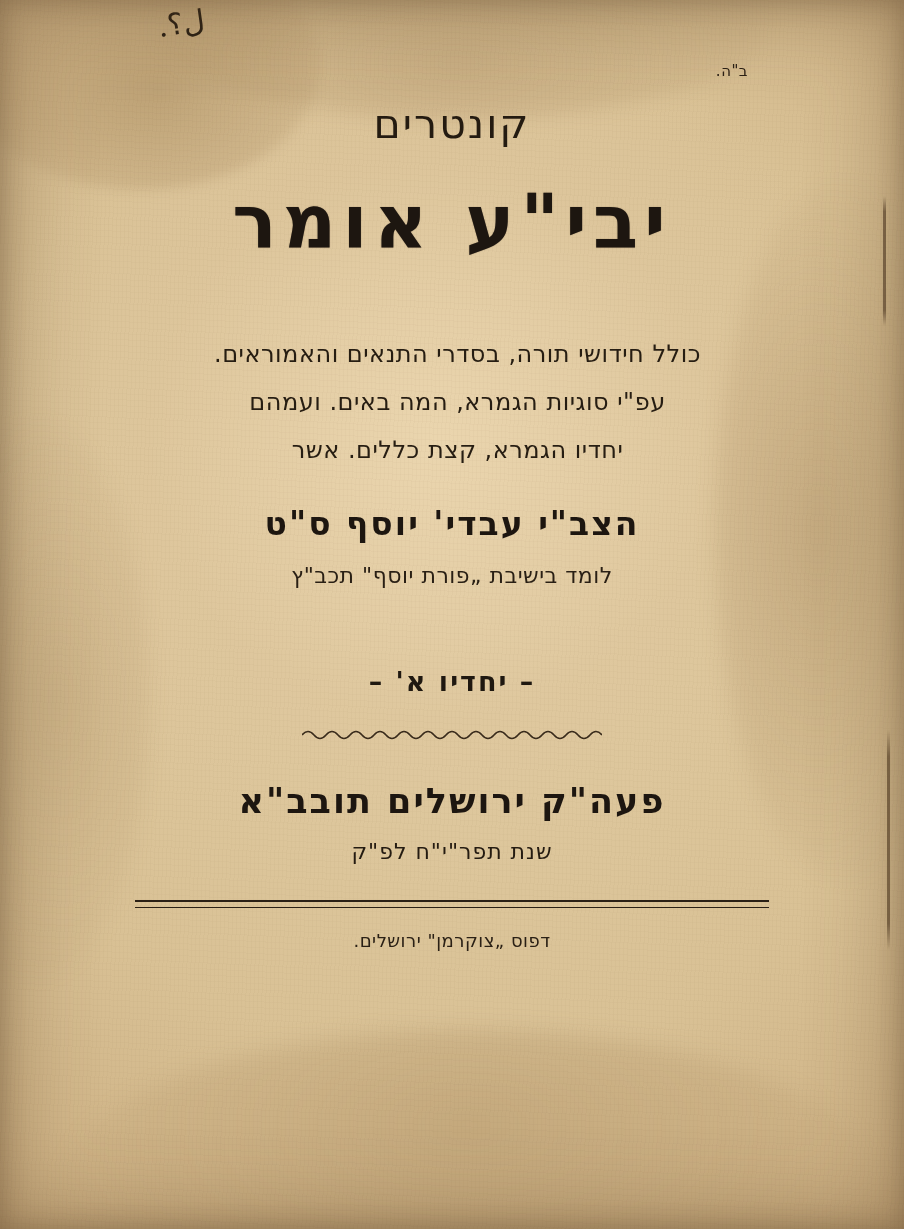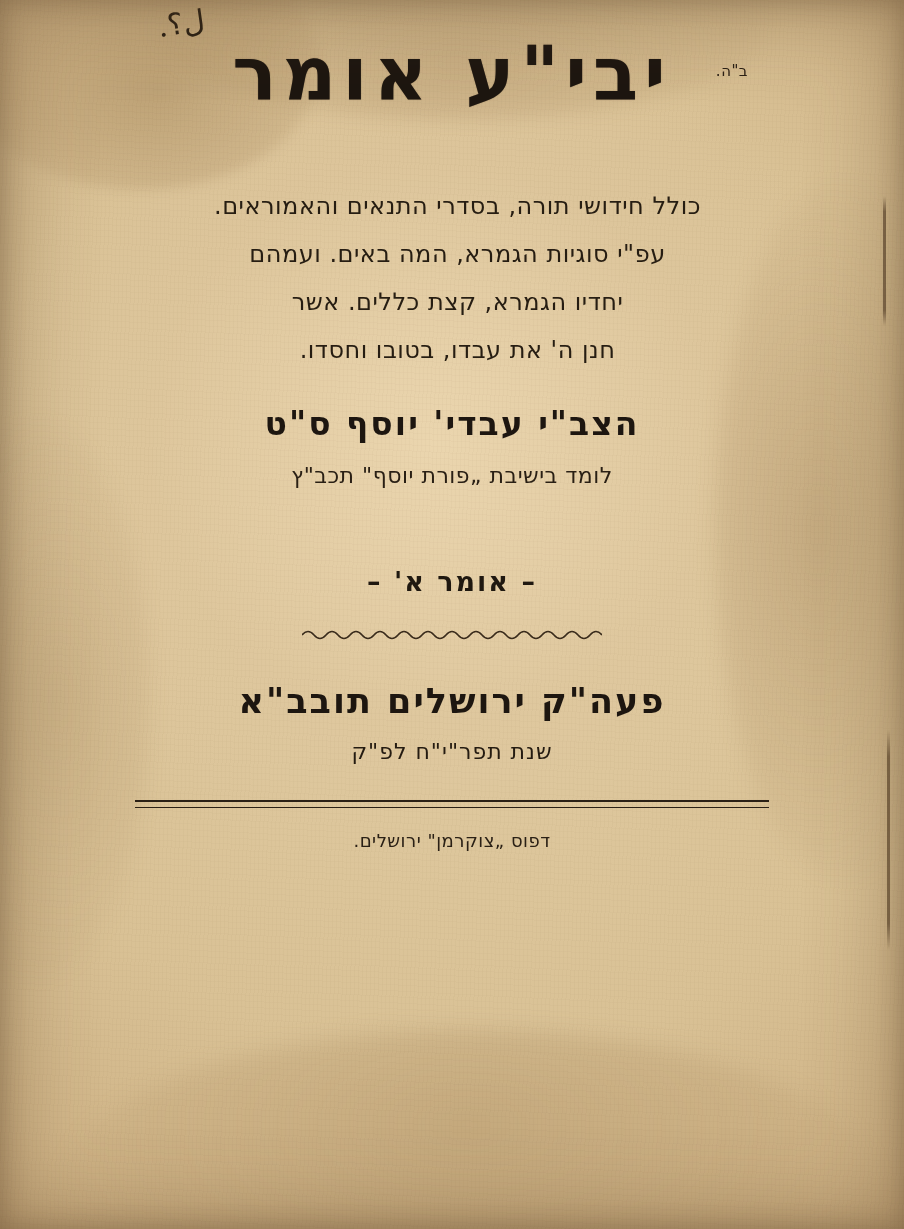--- a/index.html
+++ b/index.html
@@ -208,34 +208,34 @@
   <div class="crease crease-b"></div>
 
   <div class="content">
 
     <div class="scribble">ل؟.</div>
 
     <div class="bh">ב"ה.</div>
 
     <div class="center-col">
 
+      <div class="line-kuntres">קונטרים</div>
 
       <div class="line-title">יבי"ע אומר</div>
 
       <div class="desc">
         <div>כולל חידושי תורה, בסדרי התנאים והאמוראים.</div>
         <div>עפ"י סוגיות הגמרא, המה באים. ועמהם</div>
         <div>יחדיו הגמרא, קצת כללים. אשר</div>
-        <div>חנן ה' את עבדו, בטובו וחסדו.</div>
       </div>
 
       <div class="author">הצב"י עבדי' יוסף ס"ט</div>
       <div class="yeshiva">לומד בישיבת „פורת יוסף" תכב"ץ</div>
 
-      <div class="booklet">– אומר א' –</div>
+      <div class="booklet">– יחדיו א' –</div>
 
       <svg class="squiggle" viewBox="0 0 300 14" preserveAspectRatio="none">
         <path d="M0 8 Q 6 1 12 8 T 24 8 T 36 8 T 48 8 T 60 8 T 72 8 T 84 8 T 96 8 T 108 8 T 120 8 T 132 8 T 144 8 T 156 8 T 168 8 T 180 8 T 192 8 T 204 8 T 216 8 T 228 8 T 240 8 T 252 8 T 264 8 T 276 8 T 288 8 T 300 8" fill="none" stroke="currentColor" stroke-width="1.6"></path>
       </svg>
 
       <div class="city">פעה"ק ירושלים תובב"א</div>
       <div class="year">שנת תפר"י"ח לפ"ק</div>
 
       <div class="rules">
         <div class="r1"></div>

